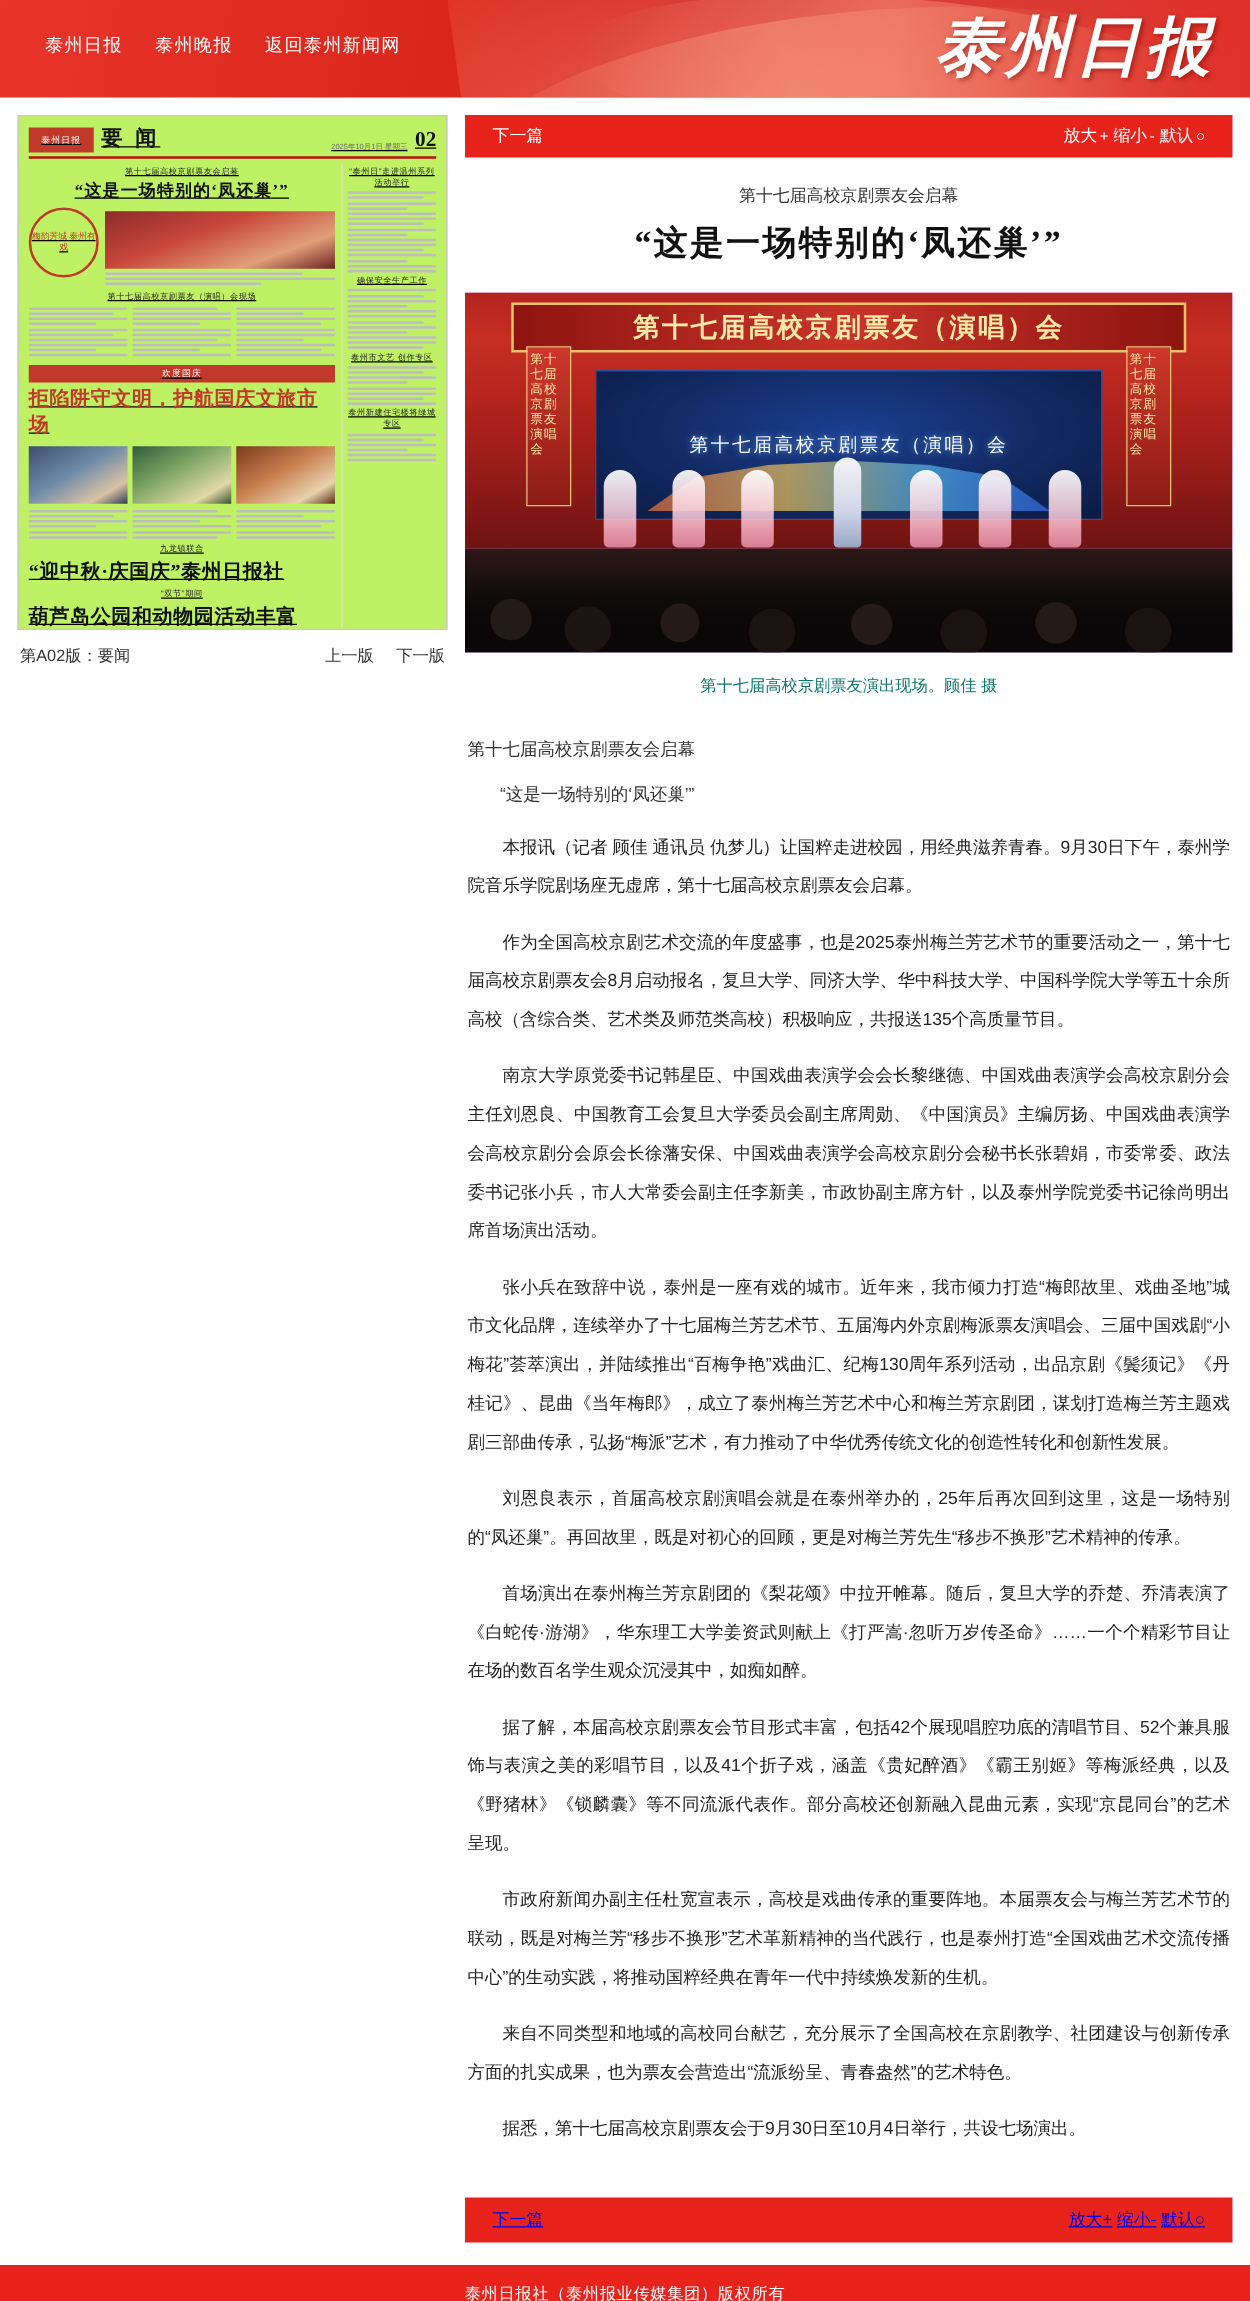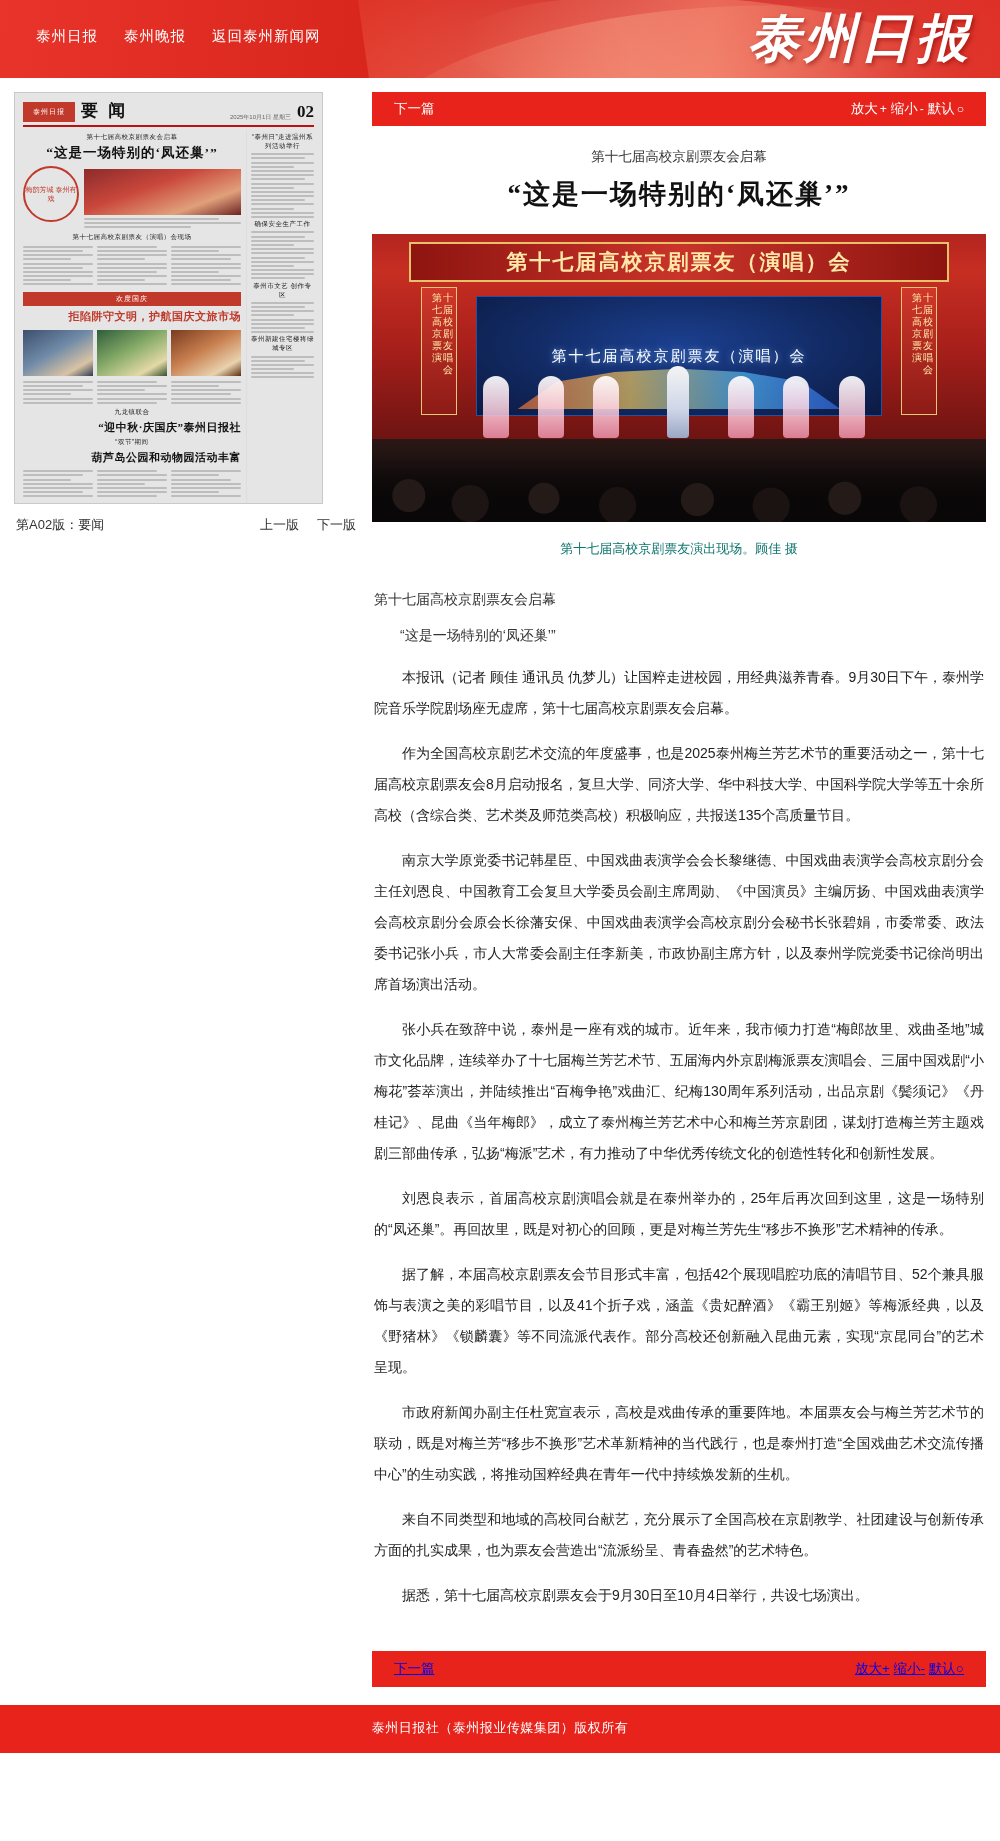--- a/index.html
+++ b/index.html
@@ -83,27 +83,28 @@
     display: flex;
     padding: 14px 14px 0 14px;
     gap: 14px;
     align-items: flex-start;
   }
   .left-col { width: 344px; flex: 0 0 344px; }
   .right-col { flex: 1 1 auto; min-width: 0; }
 
   
   .paper {
-    width: 309px;
+    width: 344px;
     height: 412px;
     border: 1px solid #c9c9c9;
-    background: #e5e5e5;
+    background: #bef264;
     position: relative;
     overflow: hidden;
     padding: 6px 8px;
+    text-decoration: underline;
   }
   .paper-head {
     display: flex;
     align-items: flex-end;
     justify-content: space-between;
     border-bottom: 2px solid #b11;
     padding-bottom: 3px;
   }
   .paper-head .ph-logo {
     width: 52px; height: 20px;
@@ -151,21 +152,21 @@
   .p-col { flex: 1; }
   .txtline { height: 2px; background: #bdbdbd; margin: 2.2px 0; border-radius: 1px; }
   .txtline.s { width: 68%; }
   .txtline.m { width: 86%; }
   .redbar {
     background: #c0392b; color: #fff; font-size: 7px; text-align: center;
     padding: 2px 0; letter-spacing: 1px; margin: 4px 0 3px;
   }
   .p-sub {
     font-family: "Liberation Serif", serif;
-    font-size: 11px; font-weight: bold; text-align: right; color: #111; margin: 3px 0;
+    font-size: 16px; font-weight: bold; text-align: left; color: #111; margin: 3px 0;
     letter-spacing: .5px;
   }
   .p-sub.red { color: #c0392b; }
 
   .paper-caption {
     display: flex; justify-content: space-between; align-items: center;
     font-size: 13px; color: #333; padding: 12px 2px 0 2px;
   }
   .paper-caption .nav-links { display: flex; gap: 18px; }
   .paper-caption a { color: #333; text-decoration: none; }
@@ -228,25 +229,25 @@
     color: #ffffff; font-size: 15px; letter-spacing: 2px;
     text-shadow: 0 0 6px rgba(120,180,255,.8);
   }
   .stage-screen .fan {
     position: absolute; bottom: 6px; left: 10%; right: 10%; height: 42px;
     background: linear-gradient(90deg, rgba(255,120,60,.75), rgba(255,210,90,.75) 35%, rgba(90,200,255,.7) 70%, rgba(60,120,255,.7));
     clip-path: polygon(0% 100%, 12% 35%, 30% 12%, 50% 4%, 70% 12%, 88% 35%, 100% 100%);
     opacity: .85;
   }
   .side-panel {
-    position: absolute; top: 53px; width: 36px; height: 128px;
+    position: absolute; top: 43px; width: 36px; height: 128px;
     background: linear-gradient(180deg,#d0372a,#8c1b16);
     border: 1px solid #e9c578;
     color: #ffe9a8; font-size: 10px; line-height: 12px;
-    padding: 4px 2px; text-align: right; letter-spacing: 1px;
+    padding: 4px 2px; text-align: left; letter-spacing: 1px;
   }
   .side-panel.l { left: 8%; }
   .side-panel.r { right: 8%; }
   .floor {
     position: absolute; left: 0; right: 0; top: 205px; height: 83px;
     background: linear-gradient(180deg,#2b1715 0%, #17100f 45%, #0a0708 100%);
   }
   .perf {
     position: absolute; bottom: 84px; width: 26px; height: 62px;
     background: linear-gradient(180deg, rgba(255,255,255,.92), rgba(255,210,225,.85) 55%, rgba(255,160,190,.75));
@@ -569,20 +570,21 @@
       <div class="art-photo-caption">第十七届高校京剧票友演出现场。顾佳 摄</div>
 
       <div class="art-body">
         <div class="lead-line">第十七届高校京剧票友会启幕</div>
         <div class="quote-line">“这是一场特别的‘凤还巢’”</div>
         <p>本报讯（记者 顾佳 通讯员 仇梦儿）让国粹走进校园，用经典滋养青春。9月30日下午，泰州学院音乐学院剧场座无虚席，第十七届高校京剧票友会启幕。</p>
         <p>作为全国高校京剧艺术交流的年度盛事，也是2025泰州梅兰芳艺术节的重要活动之一，第十七届高校京剧票友会8月启动报名，复旦大学、同济大学、华中科技大学、中国科学院大学等五十余所高校（含综合类、艺术类及师范类高校）积极响应，共报送135个高质量节目。</p>
         <p>南京大学原党委书记韩星臣、中国戏曲表演学会会长黎继德、中国戏曲表演学会高校京剧分会主任刘恩良、中国教育工会复旦大学委员会副主席周勋、《中国演员》主编厉扬、中国戏曲表演学会高校京剧分会原会长徐藩安保、中国戏曲表演学会高校京剧分会秘书长张碧娟，市委常委、政法委书记张小兵，市人大常委会副主任李新美，市政协副主席方针，以及泰州学院党委书记徐尚明出席首场演出活动。</p>
         <p>张小兵在致辞中说，泰州是一座有戏的城市。近年来，我市倾力打造“梅郎故里、戏曲圣地”城市文化品牌，连续举办了十七届梅兰芳艺术节、五届海内外京剧梅派票友演唱会、三届中国戏剧“小梅花”荟萃演出，并陆续推出“百梅争艳”戏曲汇、纪梅130周年系列活动，出品京剧《鬓须记》《丹桂记》、昆曲《当年梅郎》，成立了泰州梅兰芳艺术中心和梅兰芳京剧团，谋划打造梅兰芳主题戏剧三部曲传承，弘扬“梅派”艺术，有力推动了中华优秀传统文化的创造性转化和创新性发展。</p>
         <p>刘恩良表示，首届高校京剧演唱会就是在泰州举办的，25年后再次回到这里，这是一场特别的“凤还巢”。再回故里，既是对初心的回顾，更是对梅兰芳先生“移步不换形”艺术精神的传承。</p>
+        <p>首场演出在泰州梅兰芳京剧团的《梨花颂》中拉开帷幕。随后，复旦大学的乔楚、乔清表演了《白蛇传·游湖》，华东理工大学姜资武则献上《打严嵩·忽听万岁传圣命》……一个个精彩节目让在场的数百名学生观众沉浸其中，如痴如醉。</p>
         <p>据了解，本届高校京剧票友会节目形式丰富，包括42个展现唱腔功底的清唱节目、52个兼具服饰与表演之美的彩唱节目，以及41个折子戏，涵盖《贵妃醉酒》《霸王别姬》等梅派经典，以及《野猪林》《锁麟囊》等不同流派代表作。部分高校还创新融入昆曲元素，实现“京昆同台”的艺术呈现。</p>
         <p>市政府新闻办副主任杜宽宣表示，高校是戏曲传承的重要阵地。本届票友会与梅兰芳艺术节的联动，既是对梅兰芳“移步不换形”艺术革新精神的当代践行，也是泰州打造“全国戏曲艺术交流传播中心”的生动实践，将推动国粹经典在青年一代中持续焕发新的生机。</p>
         <p>来自不同类型和地域的高校同台献艺，充分展示了全国高校在京剧教学、社团建设与创新传承方面的扎实成果，也为票友会营造出“流派纷呈、青春盎然”的艺术特色。</p>
         <p>据悉，第十七届高校京剧票友会于9月30日至10月4日举行，共设七场演出。</p>
       </div>
 
       <div class="footer-toolbar">
         <a href="#">下一篇</a>
         <div class="tb-right">
           <a href="#"><span>放大</span><span class="sym">+</span></a>

